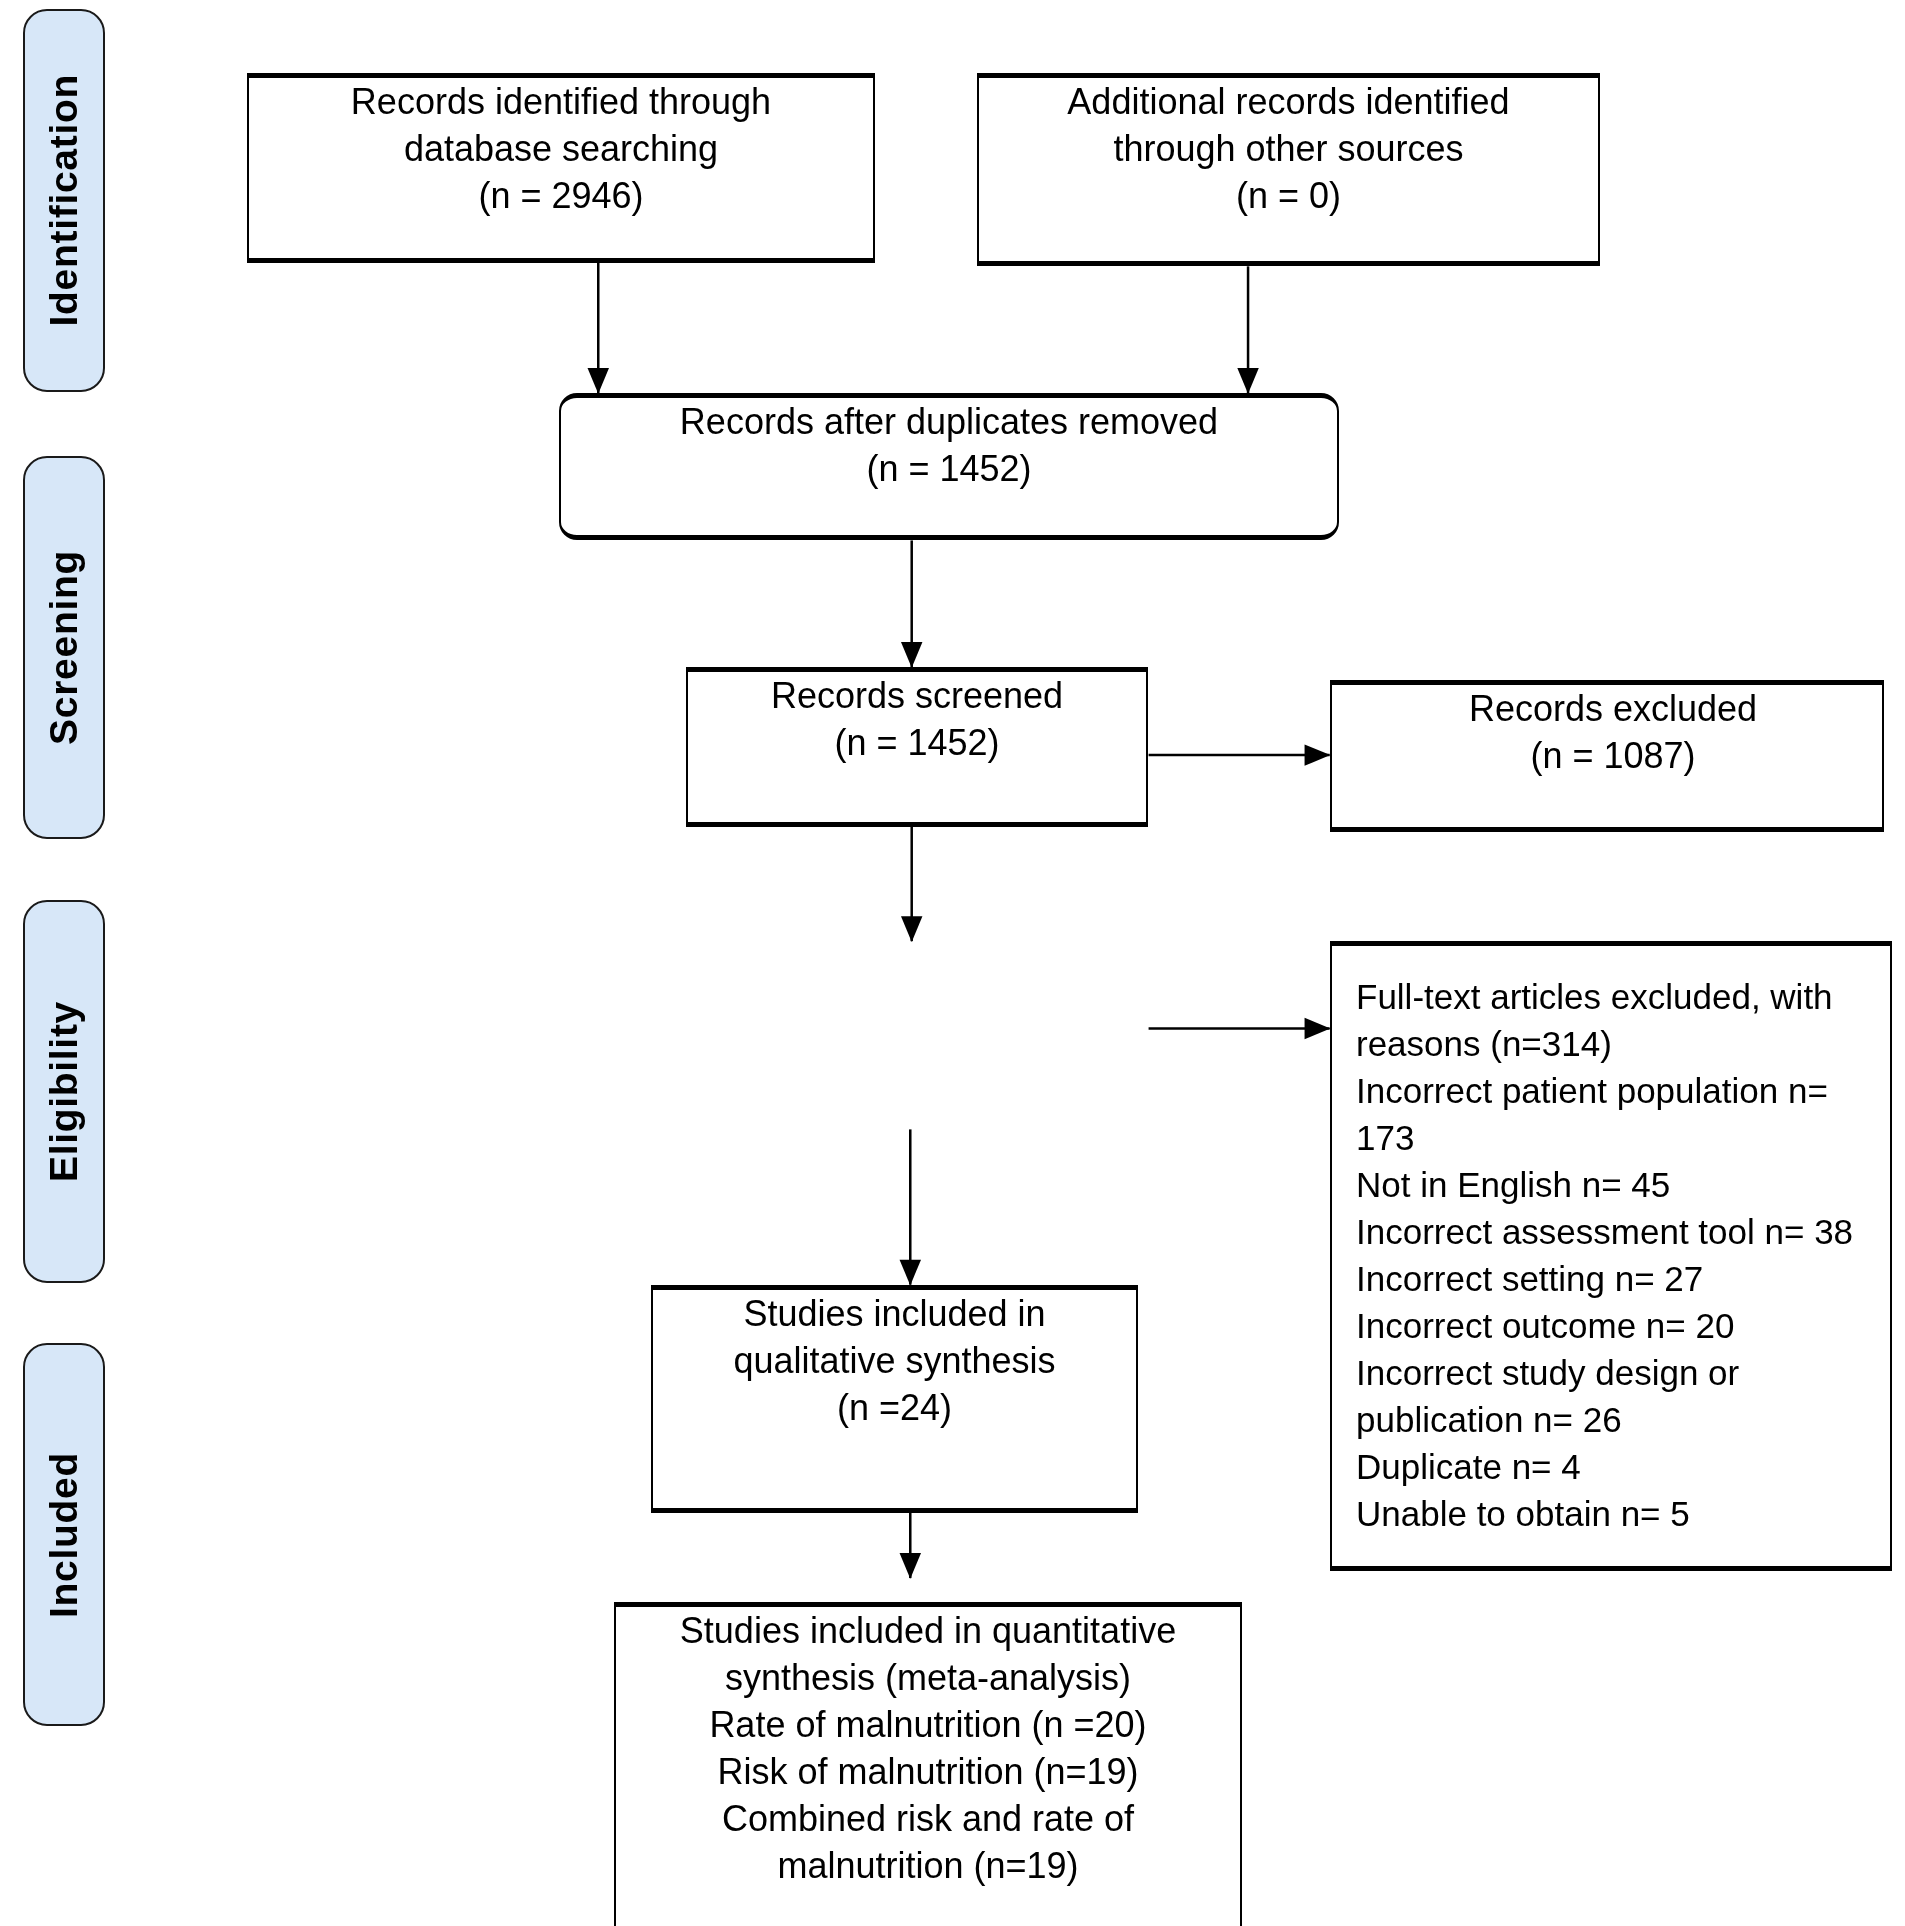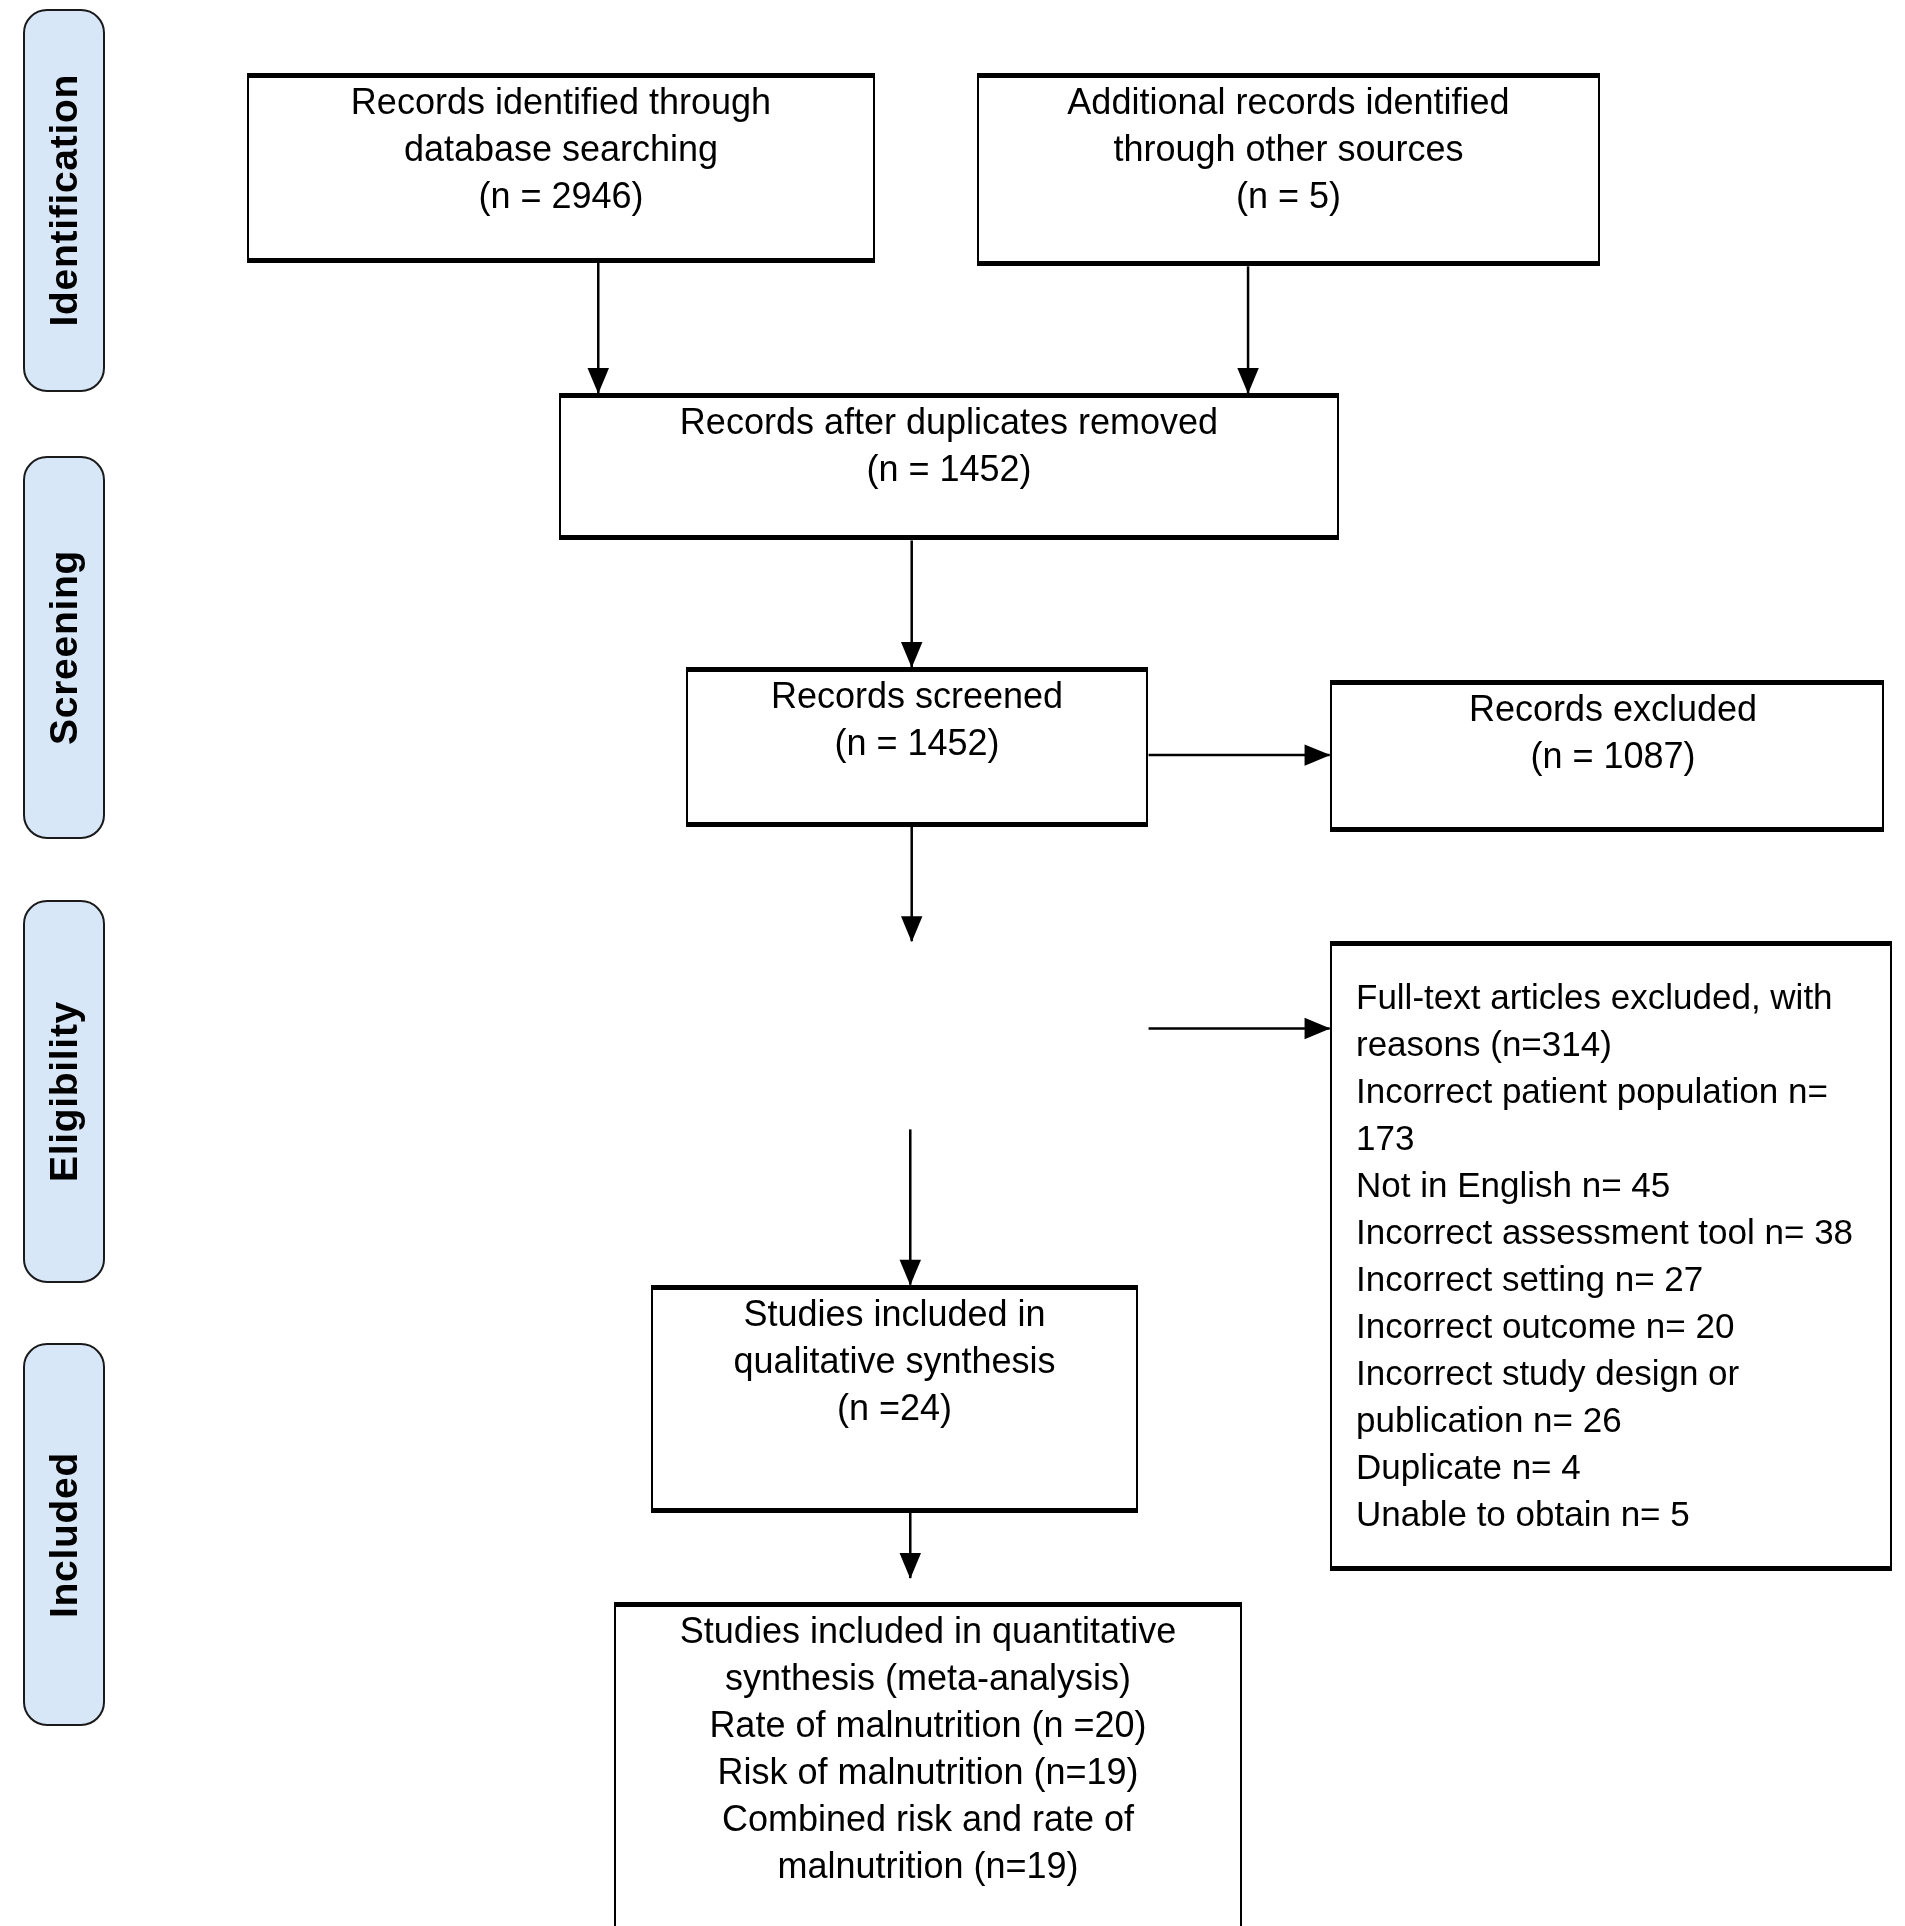--- a/index.html
+++ b/index.html
@@ -84,24 +84,24 @@
 
   <div class="box" style="left:247px;top:73px;width:628px;height:190px;">
     <span class="txt">Records identified through
 database searching
 (n = 2946)</span>
   </div>
 
   <div class="box" style="left:977px;top:73px;width:623px;height:193px;">
     <span class="txt">Additional records identified
 through other sources
-(n = 5)</span>
+(n = 0)</span>
   </div>
 
-  <div class="box" style="left:559px;top:393px;width:780px;height:147px;">
+  <div class="box" style="left:559px;top:393px;width:780px;height:147px;border-radius:18px;">
     <span class="txt">Records after duplicates removed
 (n = 1452)</span>
   </div>
 
   <div class="box" style="left:686px;top:667px;width:462px;height:160px;">
     <span class="txt">Records screened
 (n = 1452)</span>
   </div>
 
   <div class="box" style="left:1330px;top:680px;width:554px;height:152px;padding-left:12px;">

